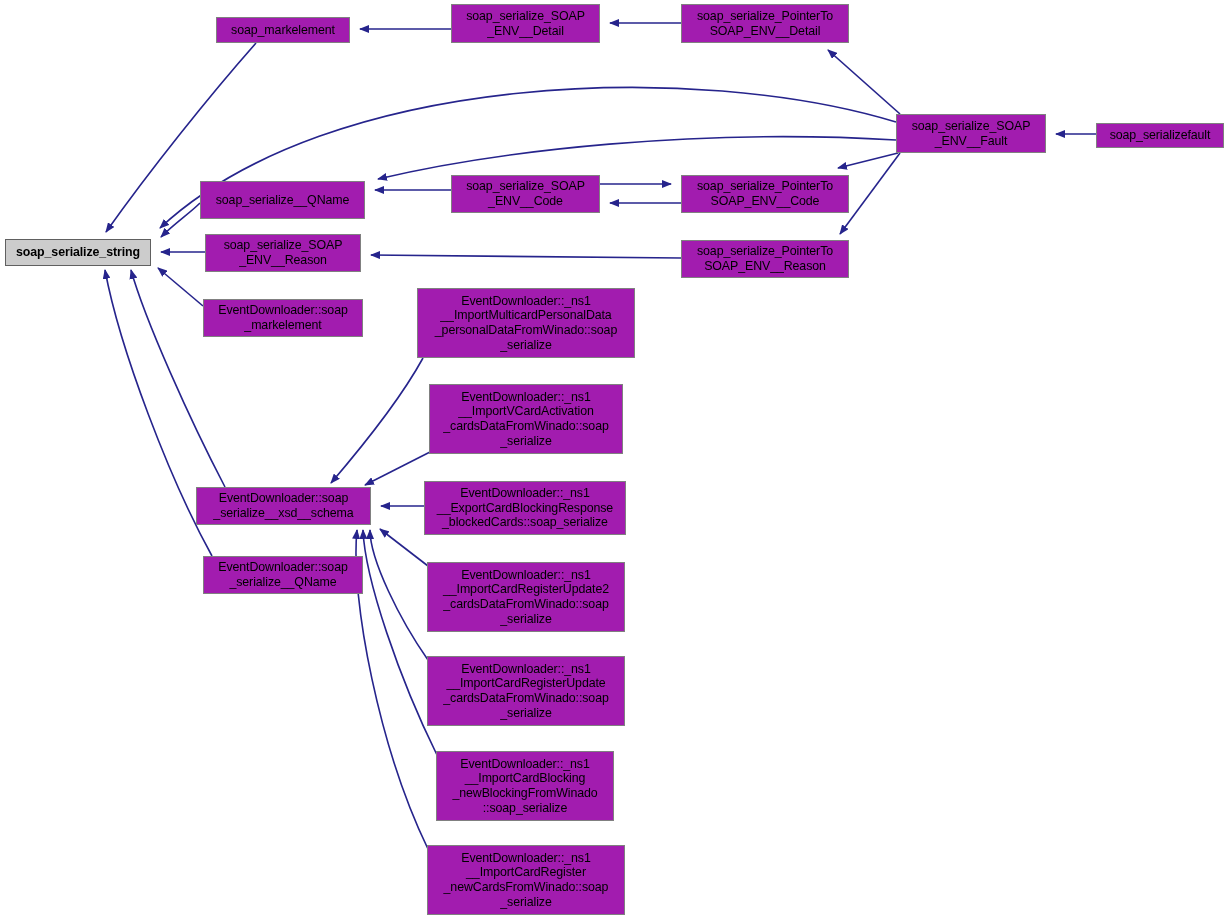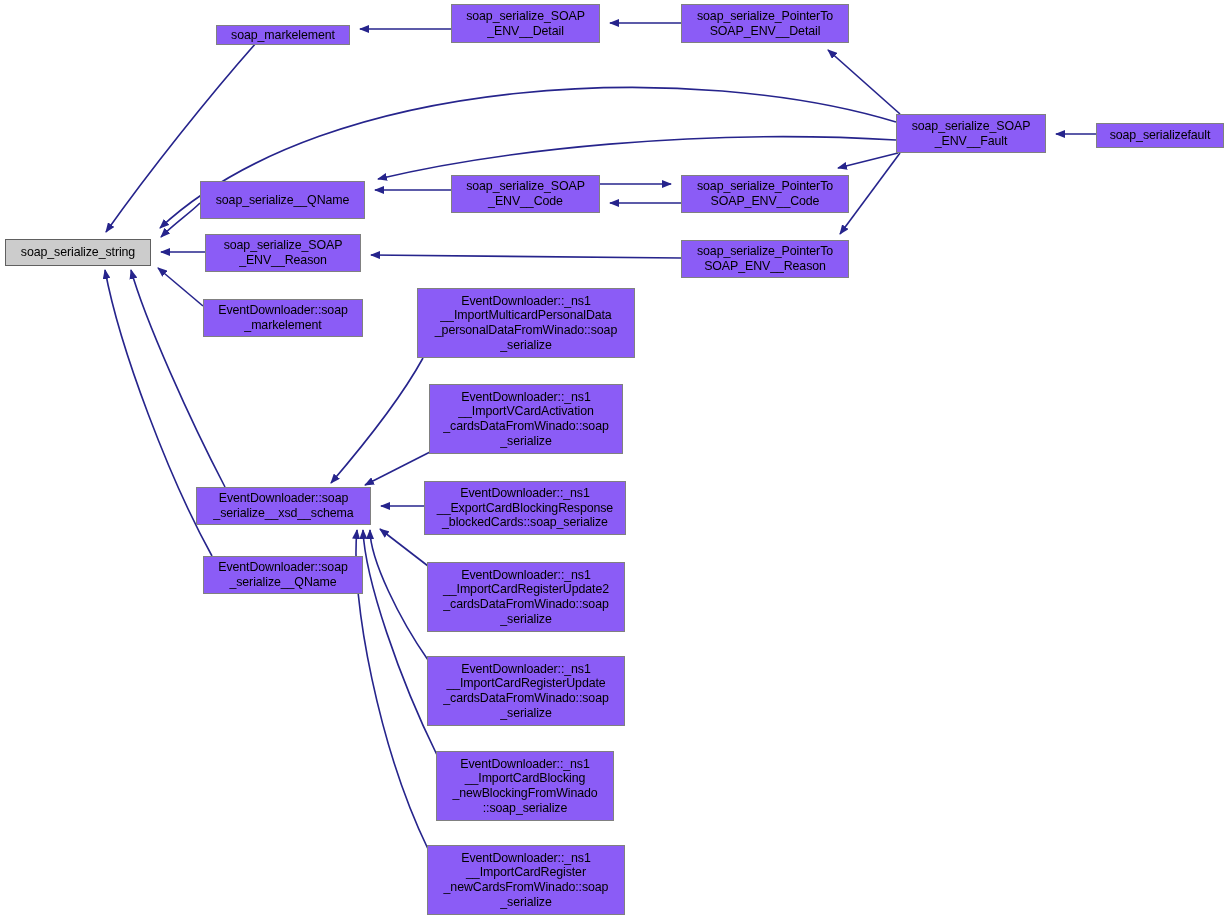--- a/index.html
+++ b/index.html
@@ -1,20 +1,20 @@
 <!DOCTYPE html>
 <html><head>
 <meta charset="utf-8">
 <title>Call graph</title>
 <style>
   html,body{margin:0;padding:0;background:#ffffff;}
   body{font-family:"Liberation Sans","DejaVu Sans",sans-serif;}
   #graph{position:relative;width:1231px;height:921px;background:#ffffff;overflow:hidden;}
   #edges{position:absolute;left:0;top:0;width:1231px;height:921px;pointer-events:none;}
-  .node{position:absolute;box-sizing:border-box;background:#8b5cf6;border:1px solid #808080;
+  .node{position:absolute;box-sizing:border-box;background:#a21caf;border:1px solid #808080;
         display:flex;align-items:center;justify-content:center;text-align:center;
         font-size:12.4px;line-height:14.6px;color:#000000;letter-spacing:-0.1px;}
   .node .lbl{display:block;width:100%;padding:0 3px;white-space:pre-line;}
   .node.hl{background:#cccccc;border:1px solid #606060;}
 </style>
 </head>
 <body>
 
 <div id="graph">
 
@@ -47,24 +47,24 @@
         <path d="M 430,452 L 365,485" marker-end="url(#ah)"></path>
         <path d="M 424,506 L 381,506" marker-end="url(#ah)"></path>
         <path d="M 428,566 L 380,529" marker-end="url(#ah)"></path>
         <path d="M 428,660 C 400,620 370,560 370,530" marker-end="url(#ah)"></path>
         <path d="M 437,755 C 400,680 365,580 363,530" marker-end="url(#ah)"></path>
         <path d="M 428,849 C 380,750 350,600 357,530" marker-end="url(#ah)"></path>
       </g>
   </svg>
 
   <div id="node-layer">
-      <div class="node hl" style="left: 5px; top: 239px; width: 146px; height: 27px;">
+      <div class="node hl" style="left: 5px; top: 239px; width: 146px; height: 27px; font-weight: bold;">
         <span class="lbl">soap_serialize_string</span>
       </div>
-      <div class="node" style="left: 216px; top: 17px; width: 134px; height: 20px; margin-top: 8px;">
+      <div class="node" style="left: 216px; top: 17px; width: 134px; height: 26px;">
         <span class="lbl">soap_markelement</span>
       </div>
       <div class="node" style="left: 451px; top: 4px; width: 149px; height: 39px;">
         <span class="lbl">soap_serialize_SOAP
 _ENV__Detail</span>
       </div>
       <div class="node" style="left: 681px; top: 4px; width: 168px; height: 39px;">
         <span class="lbl">soap_serialize_PointerTo
 SOAP_ENV__Detail</span>
       </div>

